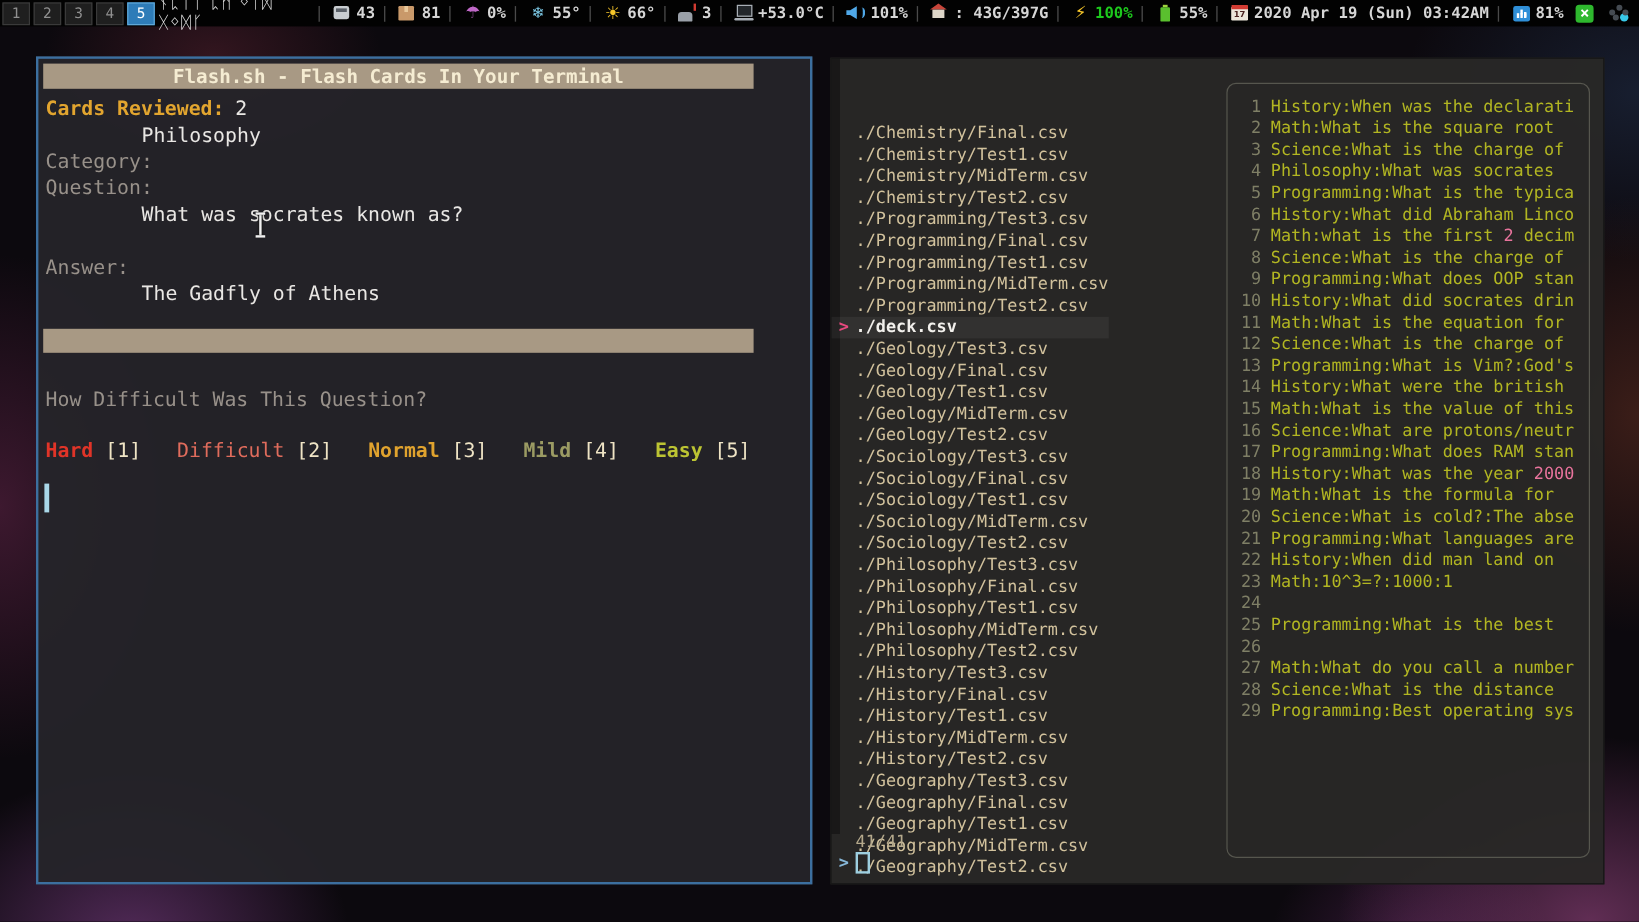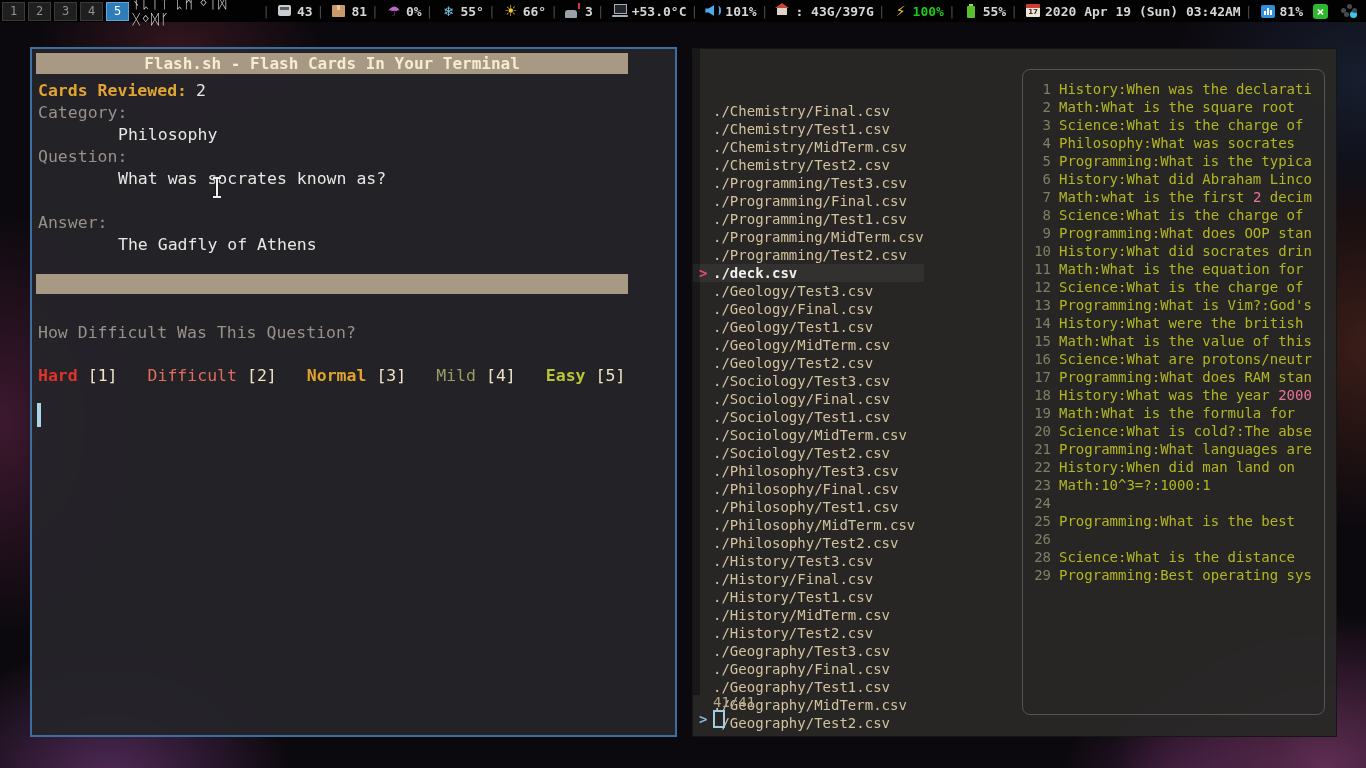--- a/index.html
+++ b/index.html
@@ -210,38 +210,38 @@
   <div class="tray">
     <span class="icon x-icon"></span>
     <span class="icon dots-icon"></span>
   </div>
 </div>
 
 <div class="win flash">
   <div class="titlebar">Flash.sh - Flash Cards In Your Terminal</div>
   <div class="fbody">
     <div class="line"><span class="accent">Cards Reviewed:</span><span class="val val-gap">2</span></div>
+    <div class="line indent">Philosophy</div>
     <div class="line">Category:</div>
-    <div class="line indent">Philosophy</div>
     <div class="line">Question:</div>
     <div class="line indent">What was socrates known as?</div>
     <div class="line"></div>
     <div class="line">Answer:</div>
     <div class="line indent">The Gadfly of Athens</div>
     <div class="sepbar"></div>
     <div class="prompt-q">How Difficult Was This Question?</div>
     <div class="diffrow">
 
         <span class="opt"><span class="optlabel" style="color: rgb(224, 52, 40); font-weight: bold;">Hard</span><span class="optkey">[1]</span></span>
 
         <span class="opt"><span class="optlabel" style="color: rgb(224, 108, 92); font-weight: normal;">Difficult</span><span class="optkey">[2]</span></span>
 
         <span class="opt"><span class="optlabel" style="color: rgb(224, 163, 46); font-weight: bold;">Normal</span><span class="optkey">[3]</span></span>
 
-        <span class="opt"><span class="optlabel" style="color: rgb(155, 155, 99); font-weight: normal;">Mild</span><span class="optkey">[4]</span></span>
+        <span class="opt"><span class="optlabel" style="color: rgb(155, 155, 99); font-weight: bold;">Mild</span><span class="optkey">[4]</span></span>
 
         <span class="opt"><span class="optlabel" style="color: rgb(188, 196, 51); font-weight: bold;">Easy</span><span class="optkey">[5]</span></span>
       </div>
   </div>
   <div class="tcursor"></div>
 </div>
 
 <div class="win finder">
   <div class="gutter"></div>
   <div class="filelist">
@@ -549,20 +549,24 @@
 
       <div class="pline">
         <span class="pnum">25</span>
         <span class="ptext"><span>Programming:What is the best</span><span class="hl"></span><span></span></span>
       </div>
 
       <div class="pline">
         <span class="pnum">26</span>
       </div>
 
+      <div class="pline">
+        <span class="pnum">27</span>
+        <span class="ptext"><span>Math:What do you call a number</span><span class="hl"></span><span></span></span>
+      </div>
 
       <div class="pline">
         <span class="pnum">28</span>
         <span class="ptext"><span>Science:What is the distance</span><span class="hl"></span><span></span></span>
       </div>
 
       <div class="pline">
         <span class="pnum">29</span>
         <span class="ptext"><span>Programming:Best operating sys</span><span class="hl"></span><span></span></span>
       </div>

